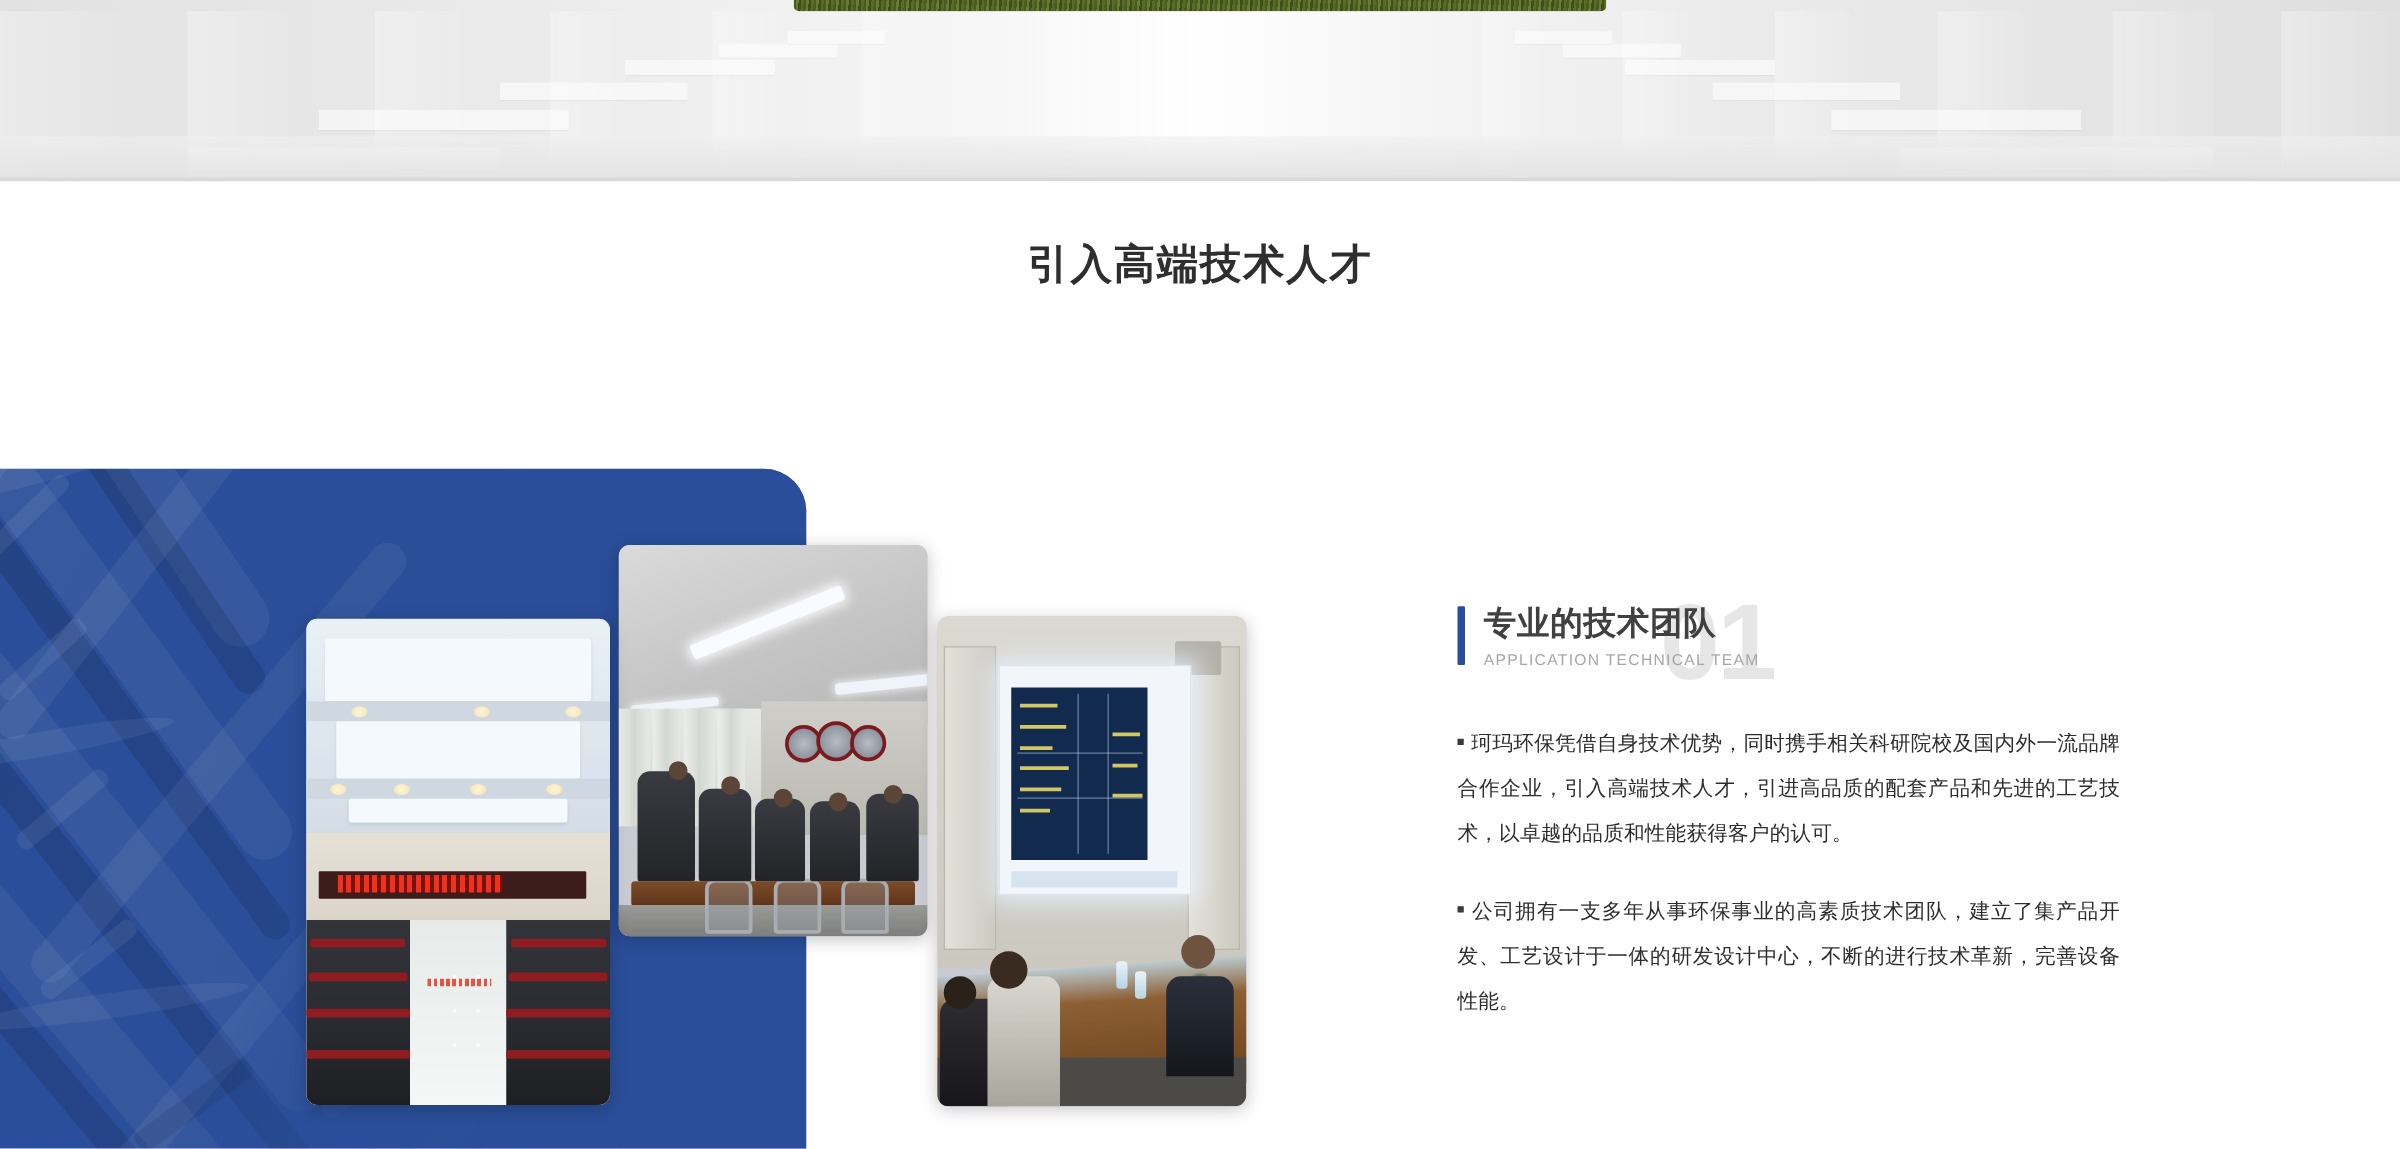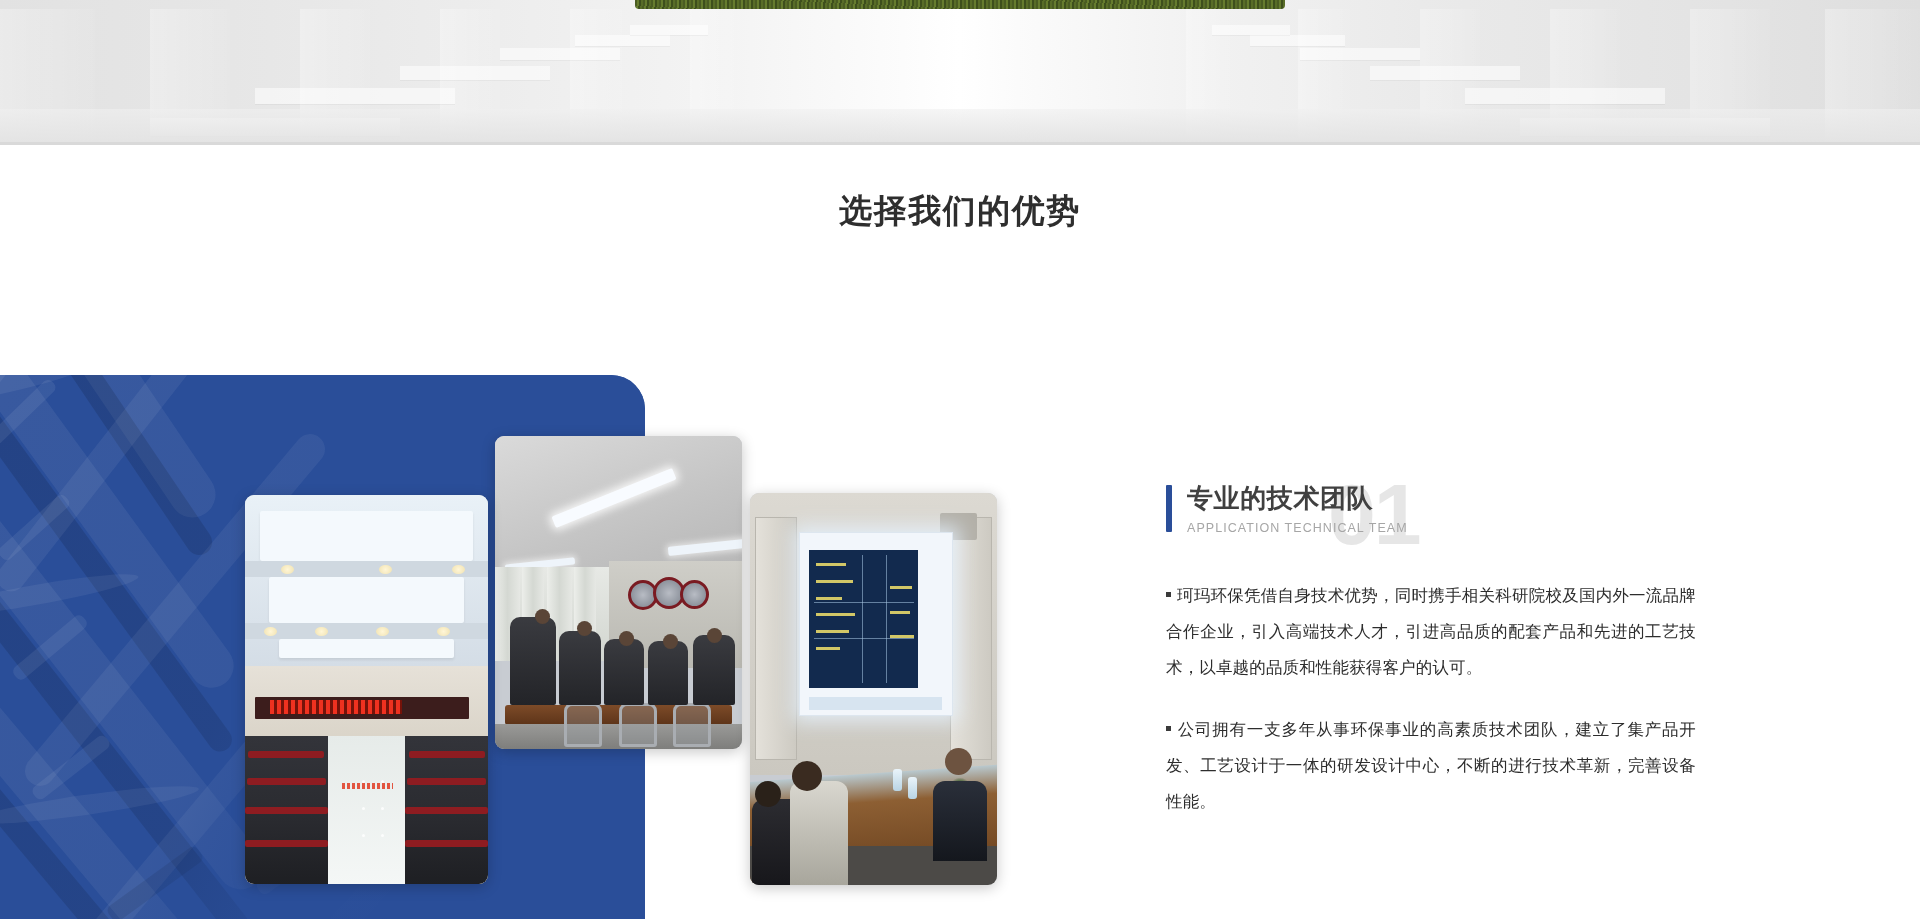--- a/index.html
+++ b/index.html
@@ -248,21 +248,21 @@
       <div class="step" style="right:575px; top:35px;  width:95px;  height:11px;"></div>
       <div class="step" style="right:630px; top:25px;  width:78px;  height:10px;"></div>
       <div class="step" style="right:150px; top:118px; width:250px; height:18px;"></div>
     </div>
     <div class="hero-floor"></div>
     <div class="hero-grass"></div>
     <div class="hero-bottomline"></div>
   </div>
 
   <div class="sec-head">
-    <div class="sec-title">选择我们的优势</div>
+    <div class="sec-title">引入高端技术人才</div>
   </div>
 
   <div class="blue-panel">
     <div class="lattice">
 
       <div class="lat-band" style="left:-60px;  top:20px;  width:520px; height:46px; transform:rotate(56deg);"></div>
       <div class="lat-dark" style="left:-20px;  top:90px;  width:470px; height:26px; transform:rotate(56deg);"></div>
       <div class="lat-band" style="left:-80px;  top:180px; width:560px; height:44px; transform:rotate(54deg);"></div>
       <div class="lat-dark" style="left:-30px;  top:280px; width:500px; height:24px; transform:rotate(54deg);"></div>
       <div class="lat-band" style="left:-90px;  top:370px; width:600px; height:46px; transform:rotate(52deg);"></div>

